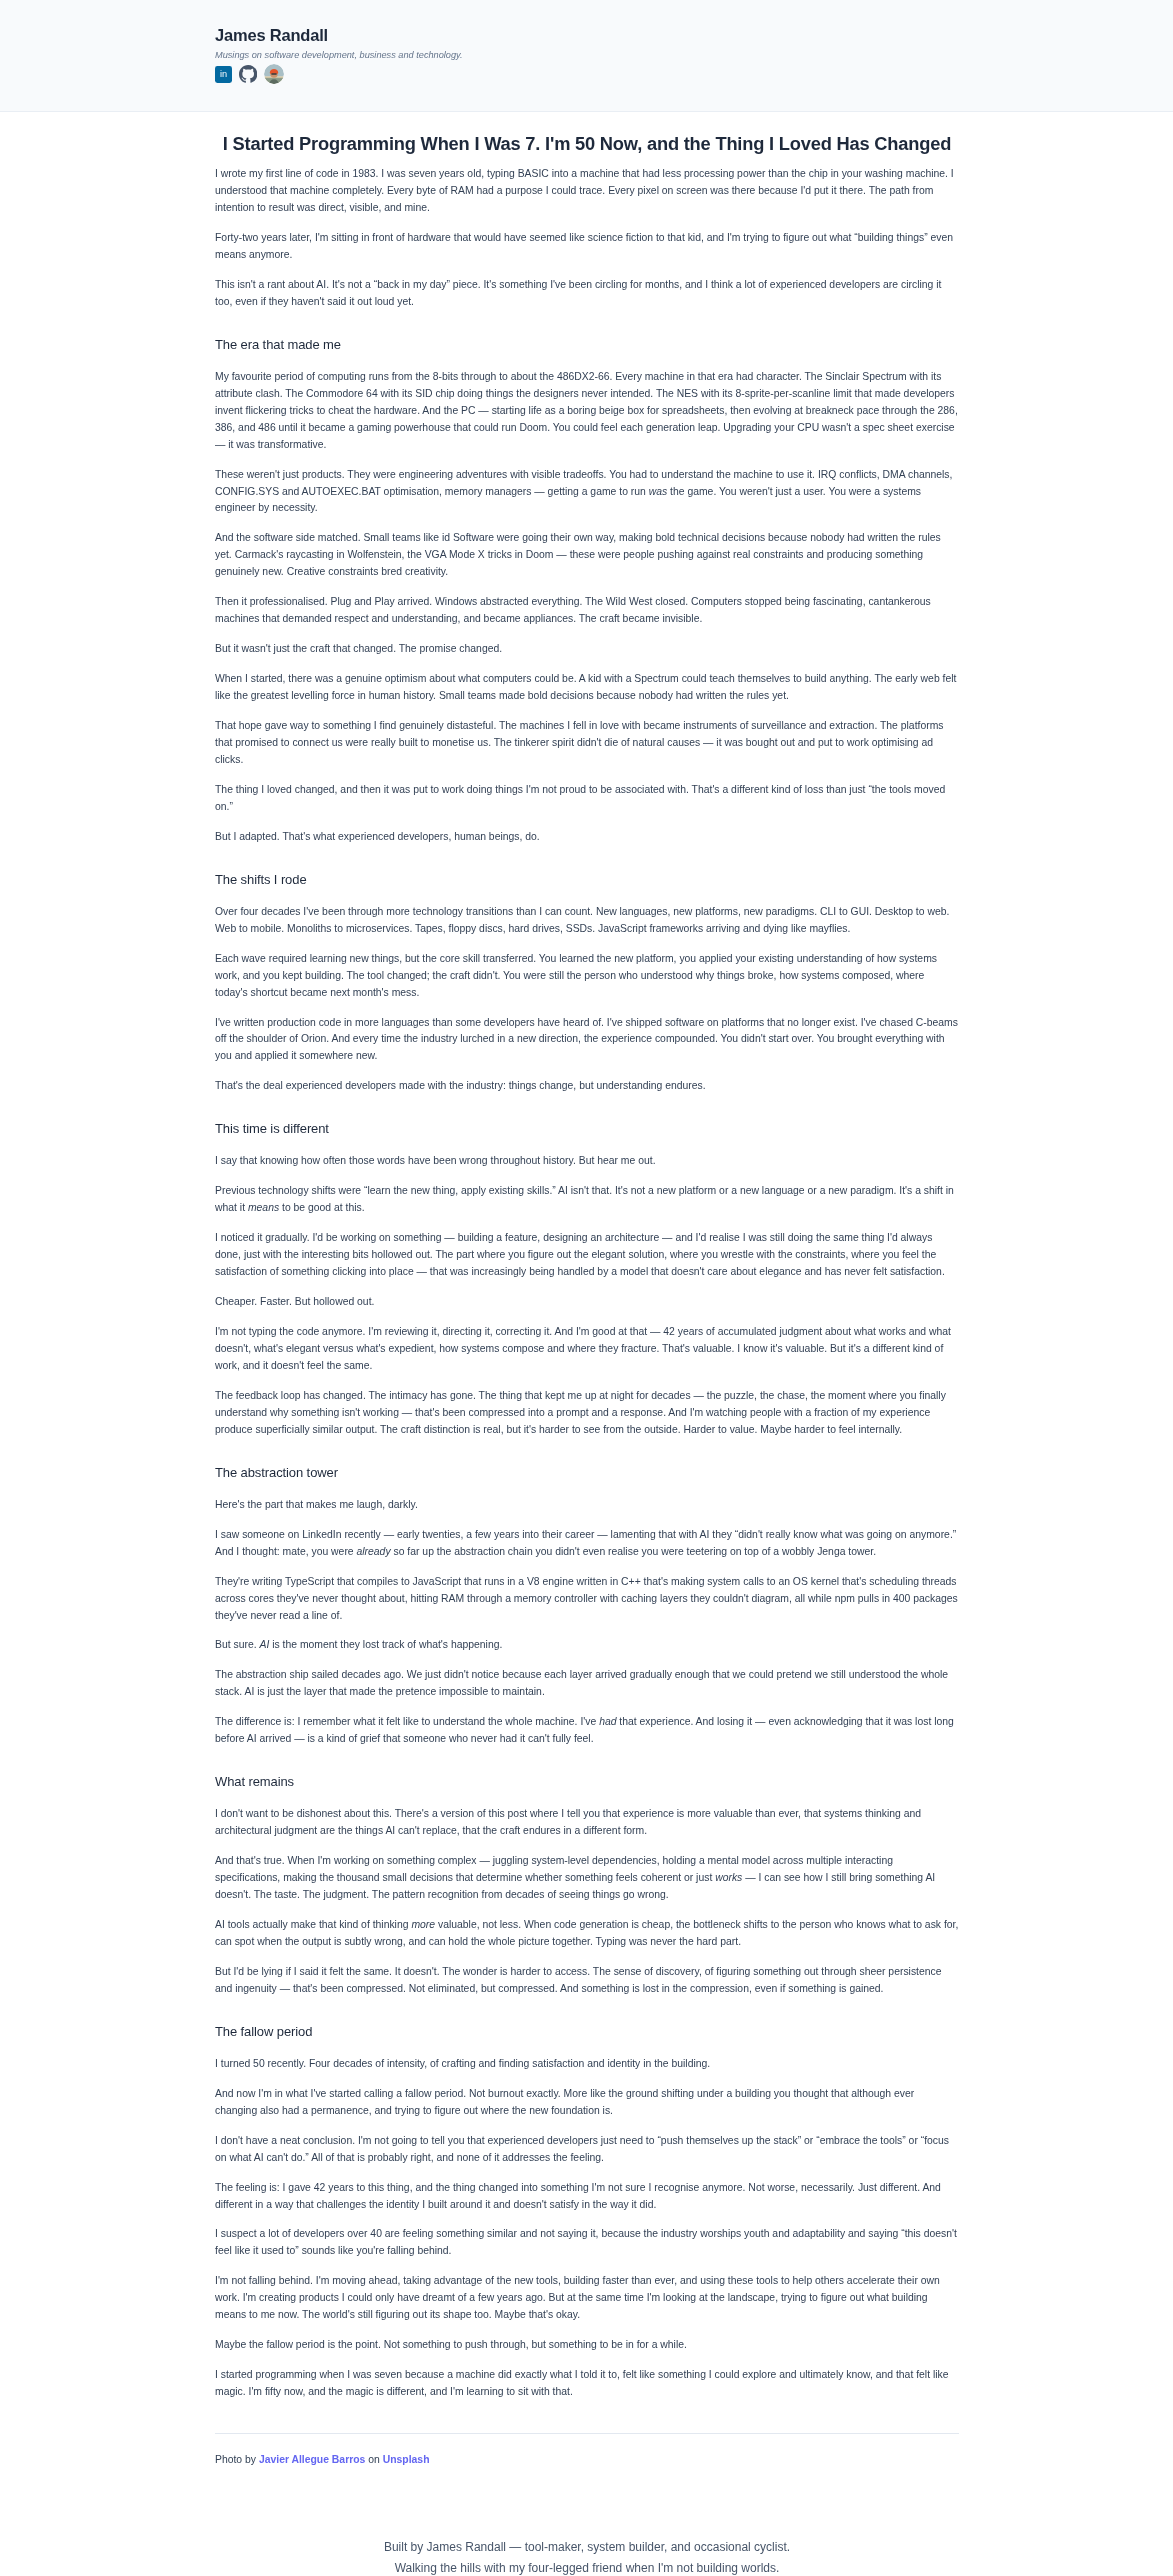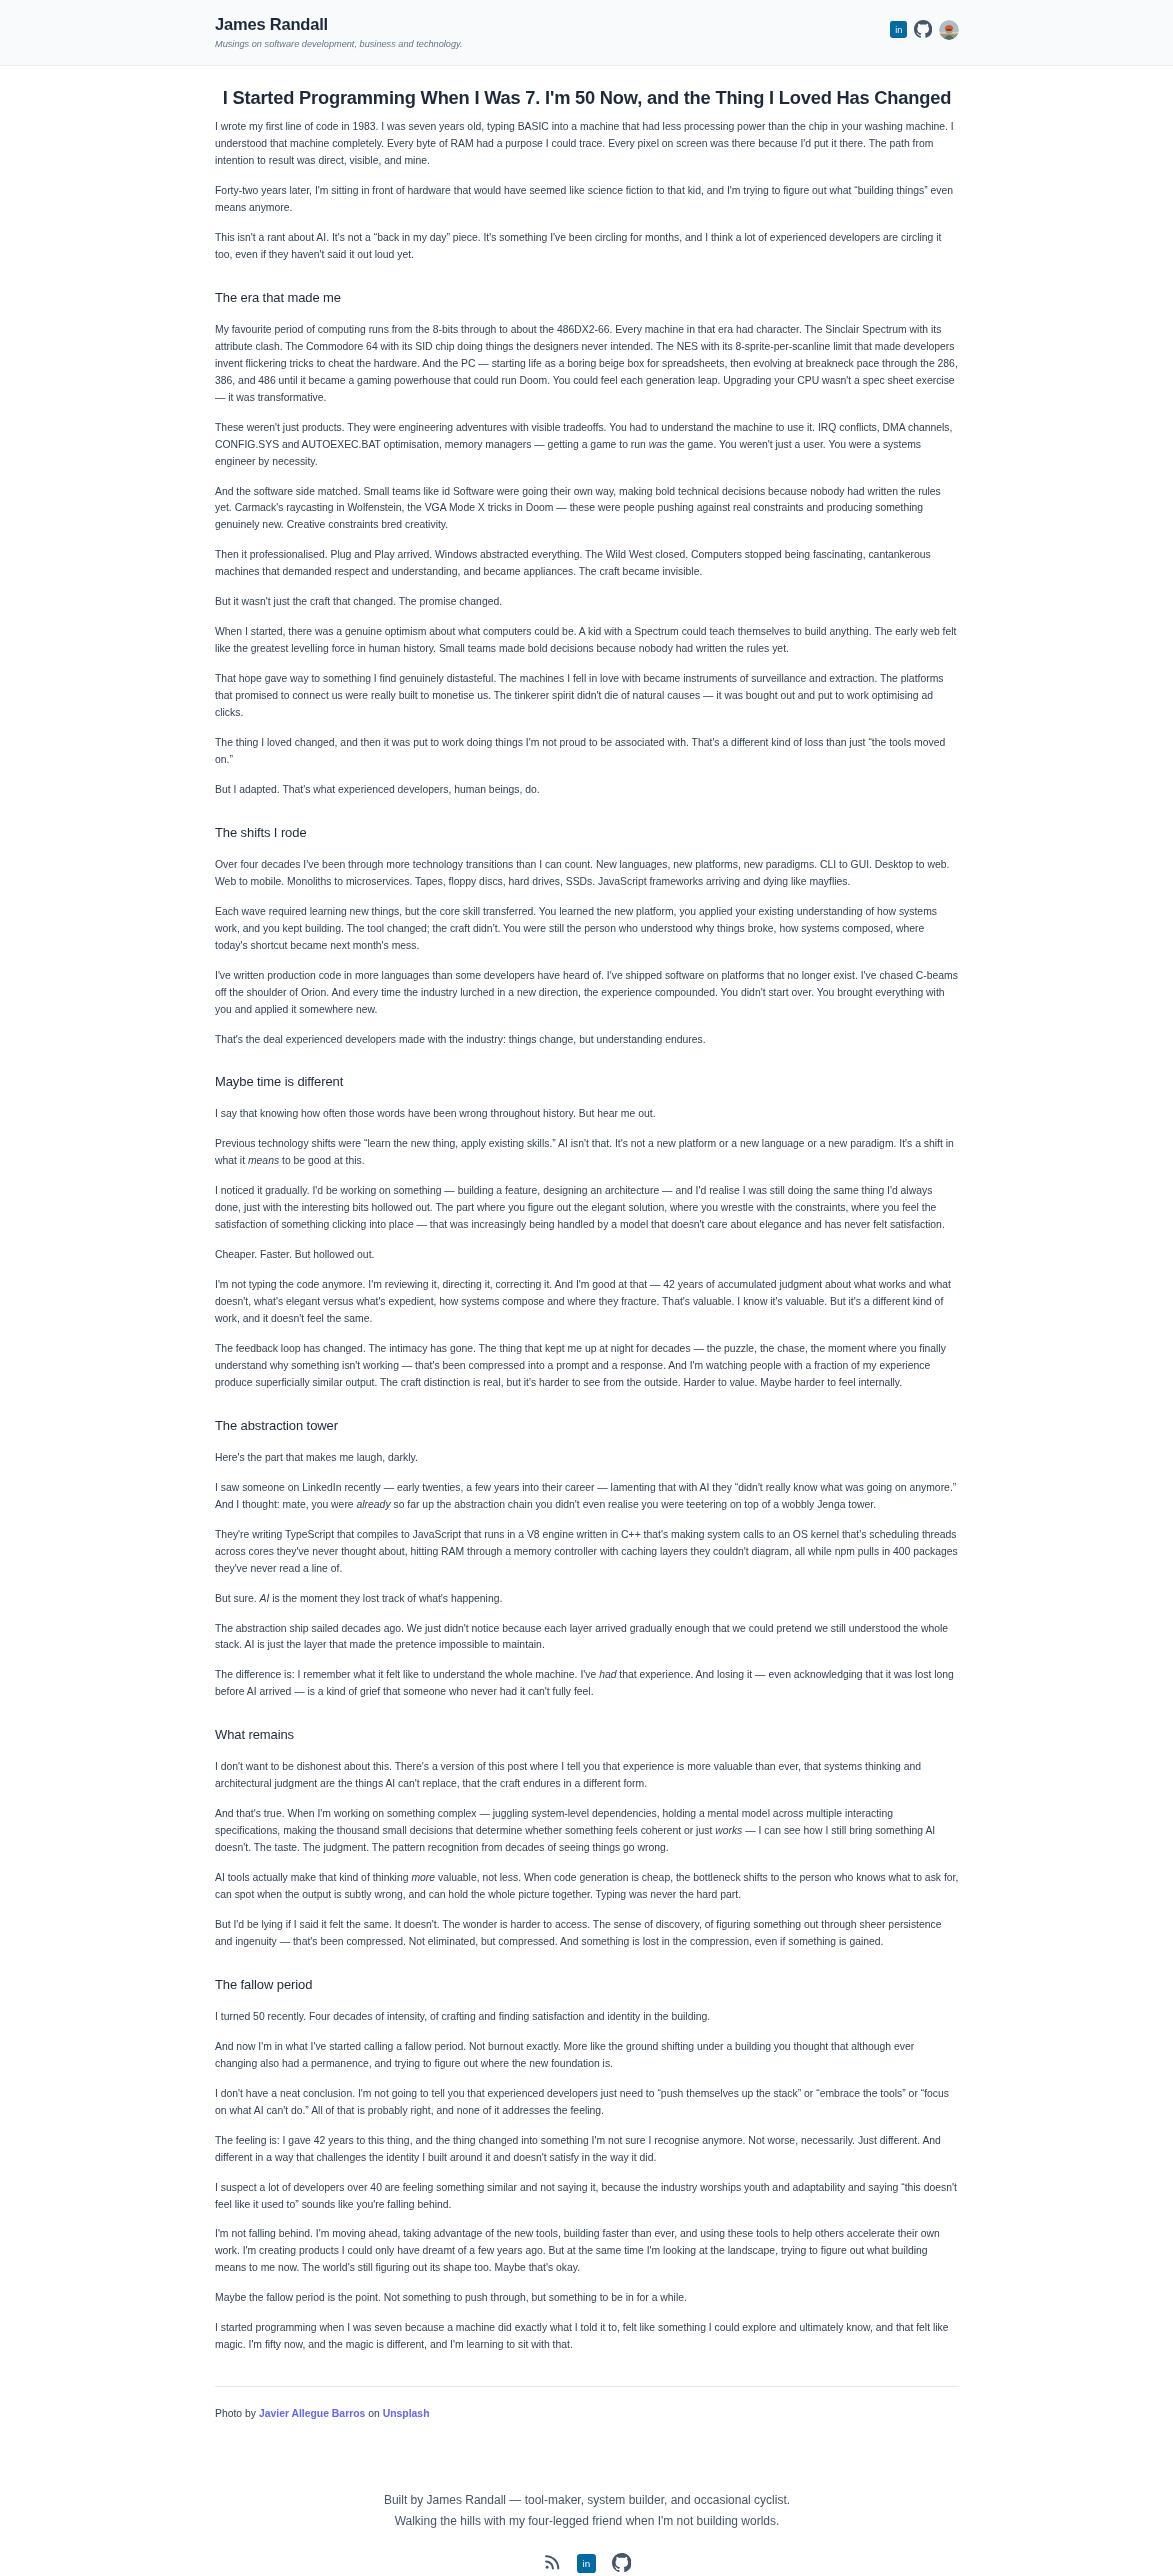--- a/index.html
+++ b/index.html
@@ -3,21 +3,21 @@
 <meta charset="utf-8">
 <style>
   * { box-sizing: border-box; }
   html, body { margin: 0; padding: 0; }
   body {
     background: #ffffff;
     color: #334155;
     font-family: "Liberation Sans", sans-serif;
     min-width: 1174px;
   }
-  .container { width: 744px; margin: 0 auto; }
+  .container { width: 744px; margin: 11px auto; flex-direction: column; }
 
   
   .site-header {
     background: #f8fafc;
     border-bottom: 0.6px solid #e9eef4;
     padding: 14.7px 0 16px;
   }
   .header-row { display: flex; justify-content: space-between; align-items: flex-start; }
   .site-title {
     font-size: 16.5px; font-weight: 700; color: #1e293b; letter-spacing: -0.2px;
@@ -124,21 +124,21 @@
       <p>But it wasn't just the craft that changed. The promise changed.</p>
       <p>When I started, there was a genuine optimism about what computers could be. A kid with a Spectrum could teach themselves to build anything. The early web felt like the greatest levelling force in human history. Small teams made bold decisions because nobody had written the rules yet.</p>
       <p>That hope gave way to something I find genuinely distasteful. The machines I fell in love with became instruments of surveillance and extraction. The platforms that promised to connect us were really built to monetise us. The tinkerer spirit didn't die of natural causes — it was bought out and put to work optimising ad clicks.</p>
       <p>The thing I loved changed, and then it was put to work doing things I'm not proud to be associated with. That's a different kind of loss than just “the tools moved on.”</p>
       <p>But I adapted. That's what experienced developers, human beings, do.</p>
       <h2>The shifts I rode</h2>
       <p>Over four decades I've been through more technology transitions than I can count. New languages, new platforms, new paradigms. CLI to GUI. Desktop to web. Web to mobile. Monoliths to microservices. Tapes, floppy discs, hard drives, SSDs. JavaScript frameworks arriving and dying like mayflies.</p>
       <p>Each wave required learning new things, but the core skill transferred. You learned the new platform, you applied your existing understanding of how systems work, and you kept building. The tool changed; the craft didn't. You were still the person who understood why things broke, how systems composed, where today's shortcut became next month's mess.</p>
       <p>I've written production code in more languages than some developers have heard of. I've shipped software on platforms that no longer exist. I've chased C-beams off the shoulder of Orion. And every time the industry lurched in a new direction, the experience compounded. You didn't start over. You brought everything with you and applied it somewhere new.</p>
       <p>That's the deal experienced developers made with the industry: things change, but understanding endures.</p>
-      <h2>Maybe time is different</h2>
+      <h2>This time is different</h2>
       <p>I say that knowing how often those words have been wrong throughout history. But hear me out.</p>
       <p>Previous technology shifts were “learn the new thing, apply existing skills.” AI isn't that. It's not a new platform or a new language or a new paradigm. It's a shift in what it <em>means</em> to be good at this.</p>
       <p>I noticed it gradually. I'd be working on something — building a feature, designing an architecture — and I'd realise I was still doing the same thing I'd always done, just with the interesting bits hollowed out. The part where you figure out the elegant solution, where you wrestle with the constraints, where you feel the satisfaction of something clicking into place — that was increasingly being handled by a model that doesn't care about elegance and has never felt satisfaction.</p>
       <p>Cheaper. Faster. But hollowed out.</p>
       <p>I'm not typing the code anymore. I'm reviewing it, directing it, correcting it. And I'm good at that — 42 years of accumulated judgment about what works and what doesn't, what's elegant versus what's expedient, how systems compose and where they fracture. That's valuable. I know it's valuable. But it's a different kind of work, and it doesn't feel the same.</p>
       <p>The feedback loop has changed. The intimacy has gone. The thing that kept me up at night for decades — the puzzle, the chase, the moment where you finally understand why something isn't working — that's been compressed into a prompt and a response. And I'm watching people with a fraction of my experience produce superficially similar output. The craft distinction is real, but it's harder to see from the outside. Harder to value. Maybe harder to feel internally.</p>
       <h2>The abstraction tower</h2>
       <p>Here's the part that makes me laugh, darkly.</p>
       <p>I saw someone on LinkedIn recently — early twenties, a few years into their career — lamenting that with AI they “didn't really know what was going on anymore.” And I thought: mate, you were <em>already</em> so far up the abstraction chain you didn't even realise you were teetering on top of a wobbly Jenga tower.</p>
       <p>They're writing TypeScript that compiles to JavaScript that runs in a V8 engine written in C++ that's making system calls to an OS kernel that's scheduling threads across cores they've never thought about, hitting RAM through a memory controller with caching layers they couldn't diagram, all while npm pulls in 400 packages they've never read a line of.</p>

